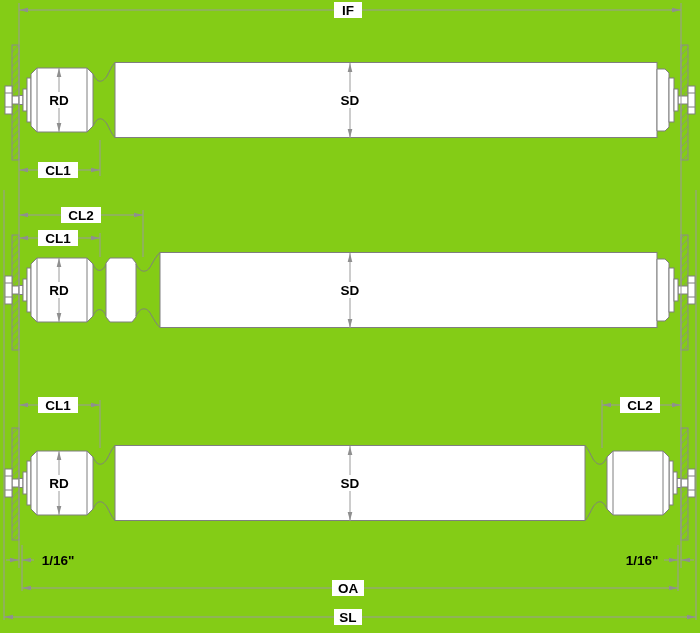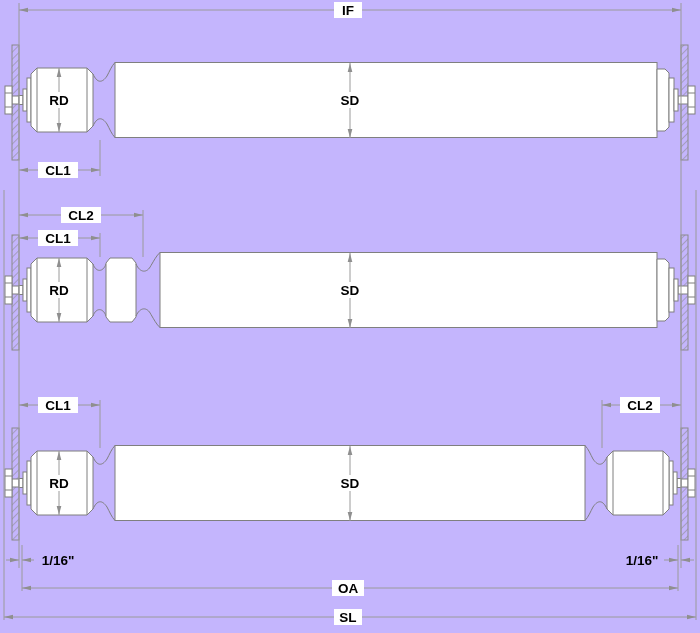--- a/index.html
+++ b/index.html
@@ -1,16 +1,16 @@
 <!DOCTYPE html>
 <html><head>
 <meta charset="utf-8">
 <style>
   html,body{margin:0;padding:0;background:#ffffff;}
-  .stage{width:700px;height:633px;background:#c4b5fd;position:relative;overflow:hidden;}
+  .stage{width:700px;height:633px;background:#84cc16;position:relative;overflow:hidden;}
   svg{display:block;}
   text{font-family:"Liberation Sans","DejaVu Sans",sans-serif;font-weight:bold;font-size:13.5px;fill:#000000;text-anchor:middle;}
   .part{stroke:#7f7f7f;stroke-width:1;fill:#ffffff;}
   .part-open{stroke:#7f7f7f;stroke-width:1;fill:none;}
   .dim{stroke:#9a9a9a;stroke-width:1;fill:none;}
   .wall{stroke:#8a8a8a;stroke-width:1;}
   .lbg{fill:#ffffff;stroke:none;}
 </style>
 </head>
 <body>

